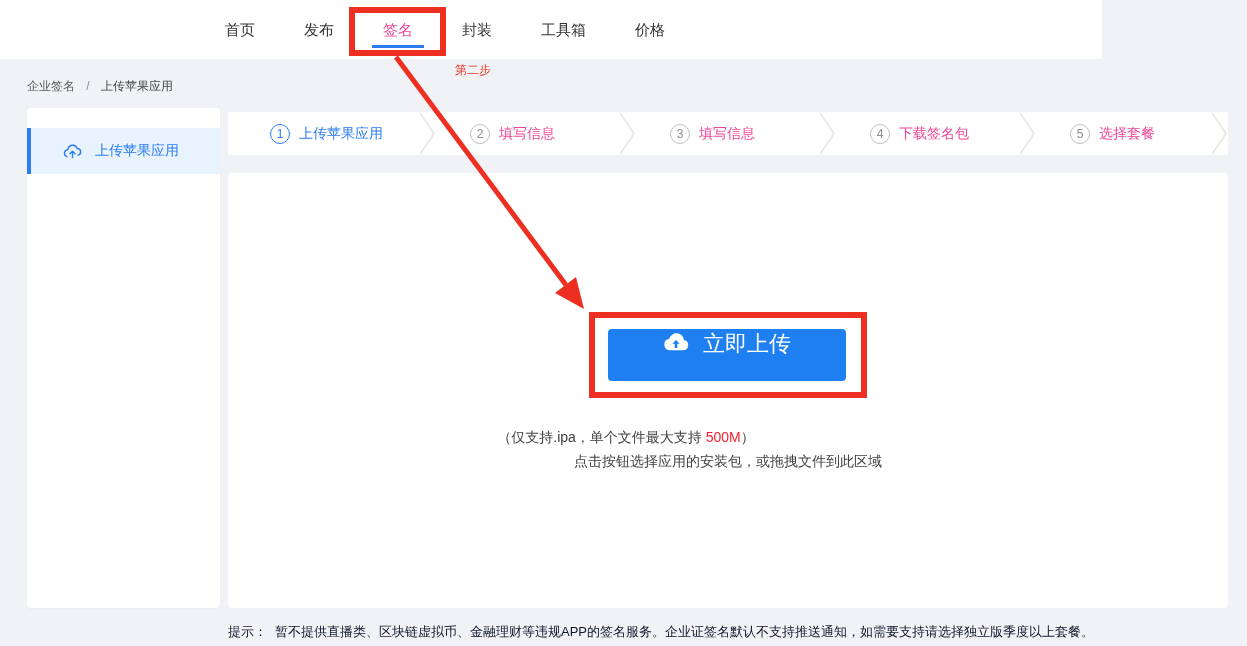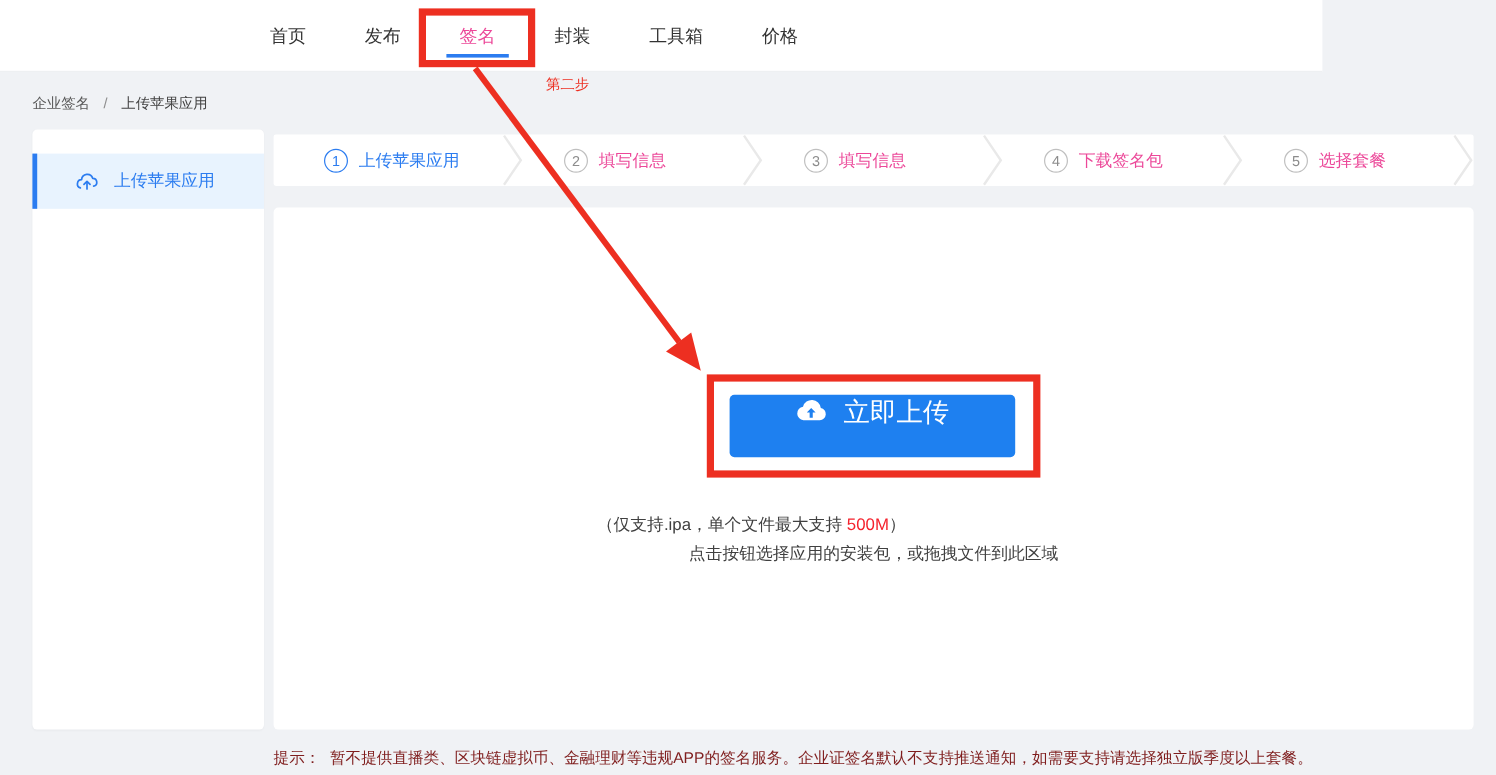--- a/index.html
+++ b/index.html
@@ -59,21 +59,21 @@
   }
   .upload-btn {
     position:absolute; left:608px; top:329px; width:238px; height:52px;
     background:#1e80f0; border:none; border-radius:4px; color:#fff; font-size:22px;
     display:flex; align-items:flex-start; justify-content:center; gap:14px; cursor:pointer; z-index:2;
   }
   .hint-line1 { position:absolute; left:228px; top:405px; width:1000px; text-align:center; font-size:14px; color:#404040; z-index:2;margin-top:48px; }
   .hint-line2 { position:absolute; left:228px; top:429px; width:796px; text-align:center; font-size:14px; color:#404040; z-index:2; }
   .hint-red { color:#f5222d; }
   
-  .footer-tip { position:absolute; left:228px; top:623px; font-size:13px; color:#7f1d1d; z-index:1; }
+  .footer-tip { position:absolute; left:228px; top:623px; font-size:13px; color:#0f172a; z-index:1; }
   .footer-tip .tip-label { margin-right:8px; }
   
   .anno { pointer-events:none; z-index:10; }
   .anno-box-nav { position:absolute; left:349px; top:7px; width:97px; height:49px; border:6px solid #ed2f21; }
   .anno-box-btn { position:absolute; left:589px; top:312px; width:278px; height:86px; border:6px solid #ed2f21; }
   .anno-step-note { position:absolute; left:455px; top:62px; font-size:12px; color:#ed2f21; }
   .anno-arrow { position:absolute; left:0; top:0; }
 </style>
 </head>
 <body>

